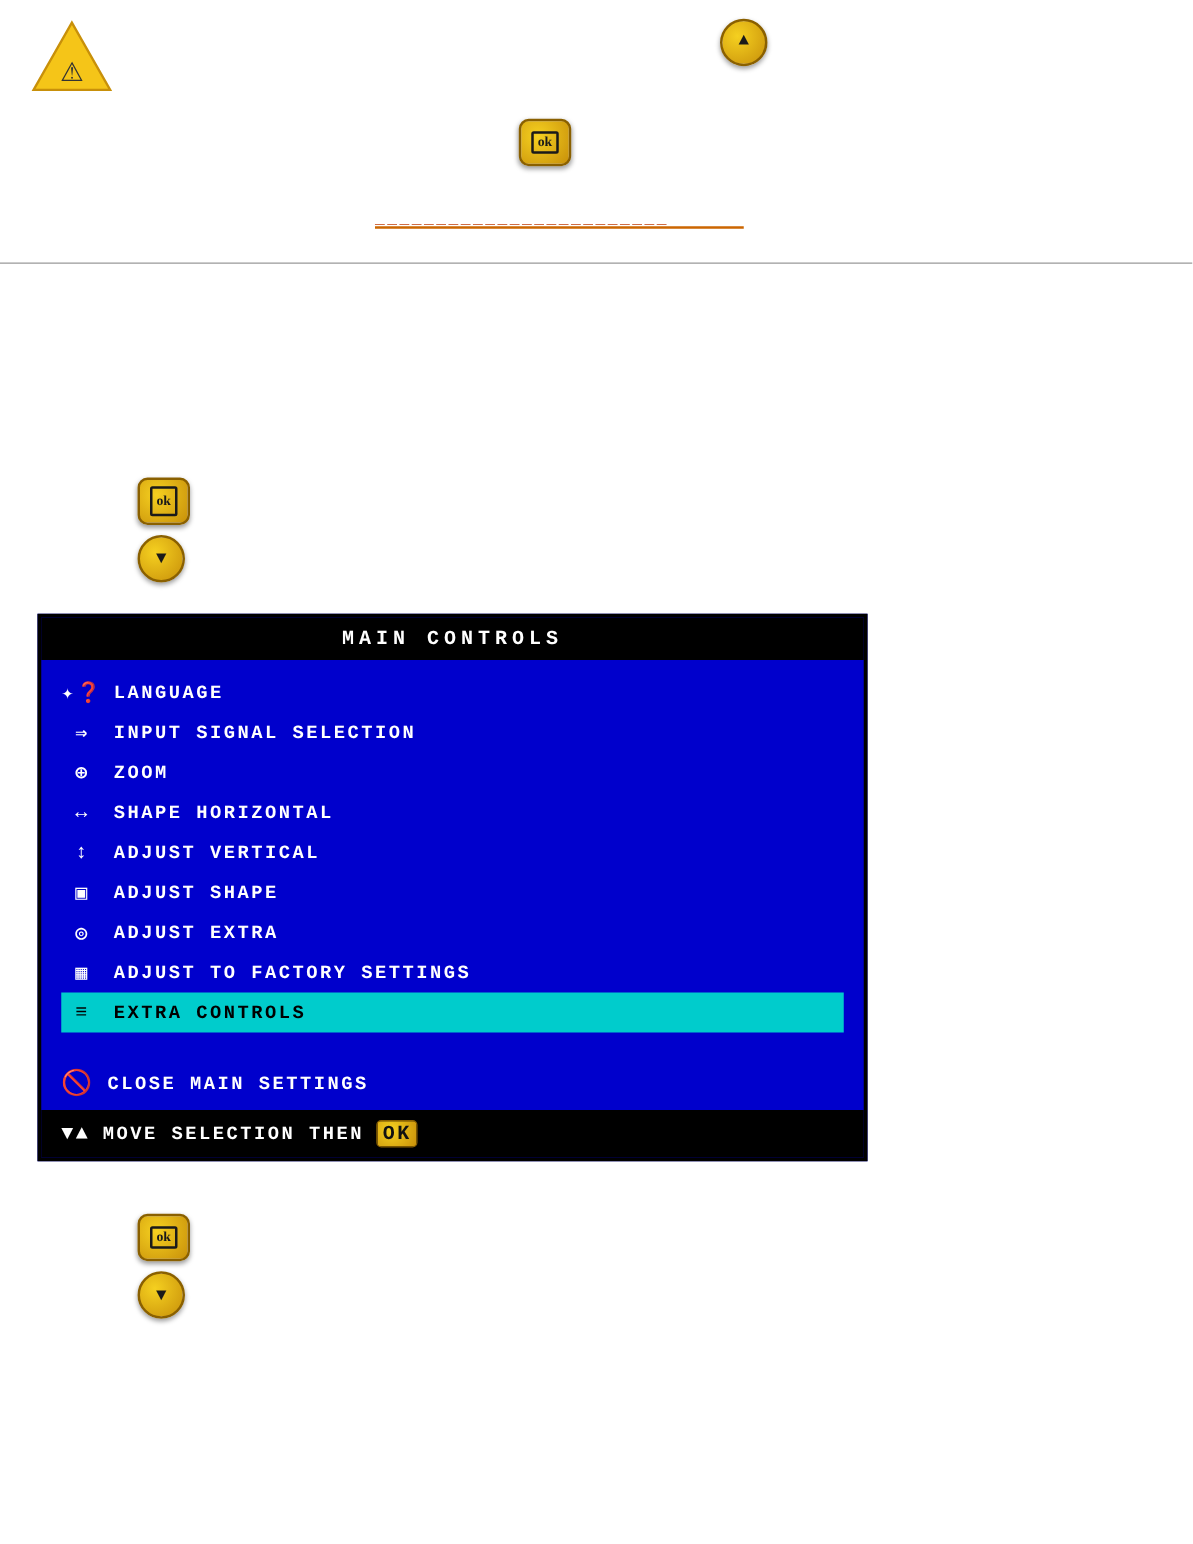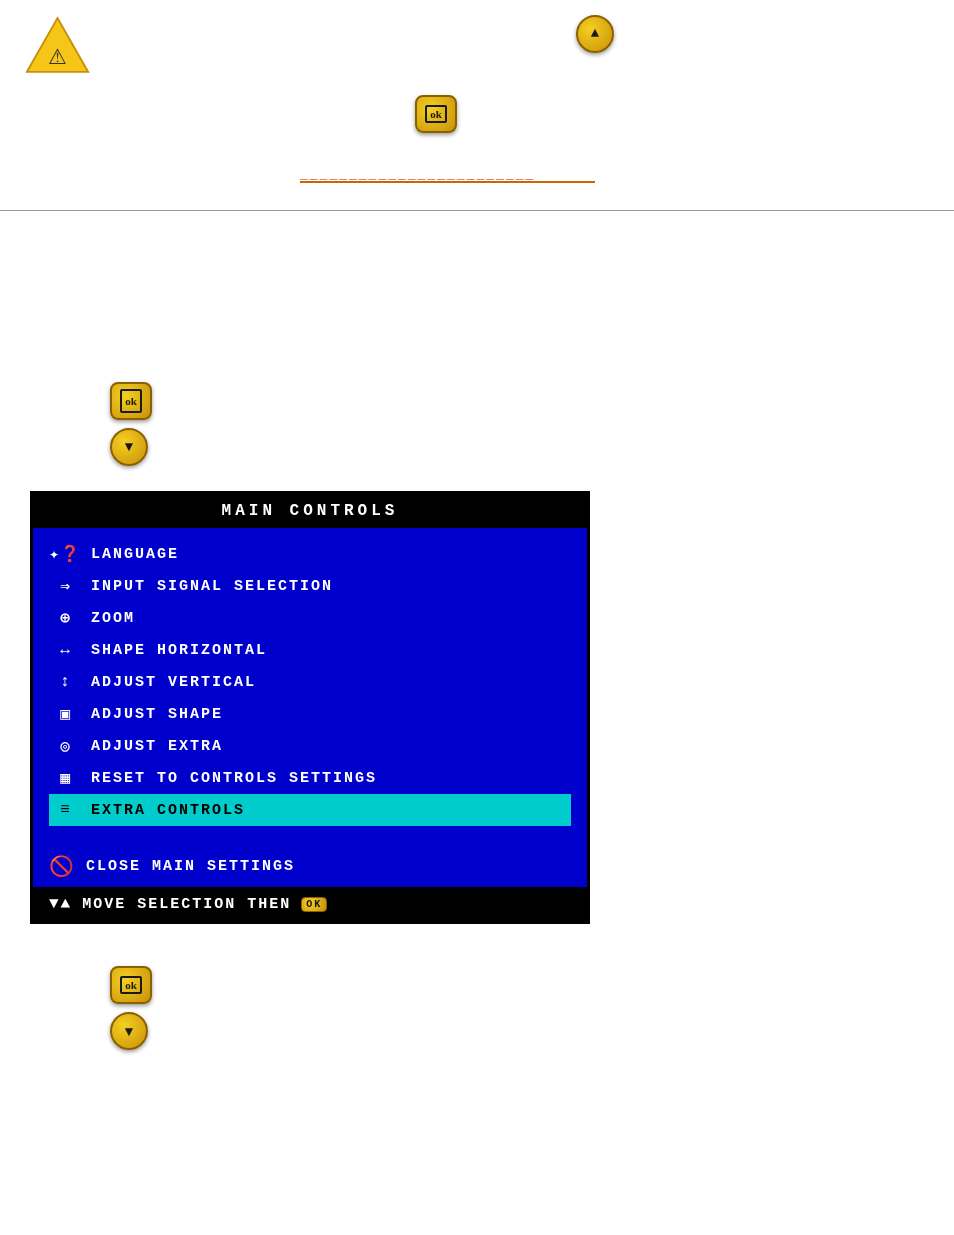--- a/index.html
+++ b/index.html
@@ -78,21 +78,21 @@
     .icon-row {
       display: flex;
       align-items: center;
       gap: 10px;
       margin: 8px 0;
     }
 
     
     .osd-menu {
       margin: 10px 30px;
-      width: 560px;
+      width: 664px;
       background: #0000cc;
       border: 3px solid #000;
       font-family: 'Courier New', Courier, monospace;
       color: #ffffff;
     }
 
     .osd-title {
       background: #000000;
       text-align: center;
       padding: 8px 0;
@@ -165,21 +165,21 @@
     }
 
     .osd-footer .ok-small {
       display: inline-flex;
       align-items: center;
       justify-content: center;
       background: radial-gradient(circle at 35% 35%, #f5d020, #c8900a);
       border-radius: 4px;
       border: 1px solid #8a6000;
       padding: 1px 4px;
-      font-size: 10px;
+      font-size: 16px;
       font-weight: bold;
       color: #111;
     }
 
     
     .bottom-section {
       padding: 20px 30px;
     }
 
     
@@ -294,21 +294,21 @@
       <span>ADJUST  SHAPE</span>
     </div>
 
     <div class="osd-item">
       <span class="menu-icon icon-color">◎</span>
       <span>ADJUST  EXTRA</span>
     </div>
 
     <div class="osd-item">
       <span class="menu-icon icon-reset">▦</span>
-      <span>RESET  TO  CONTROLS  SETTINGS</span>
+      <span>ADJUST  TO  FACTORY  SETTINGS</span>
     </div>
 
     <div class="osd-item selected">
       <span class="menu-icon icon-extra">≡</span>
       <span>EXTRA  CONTROLS</span>
     </div>
 
     <div class="osd-separator"></div>
   </div>
 

